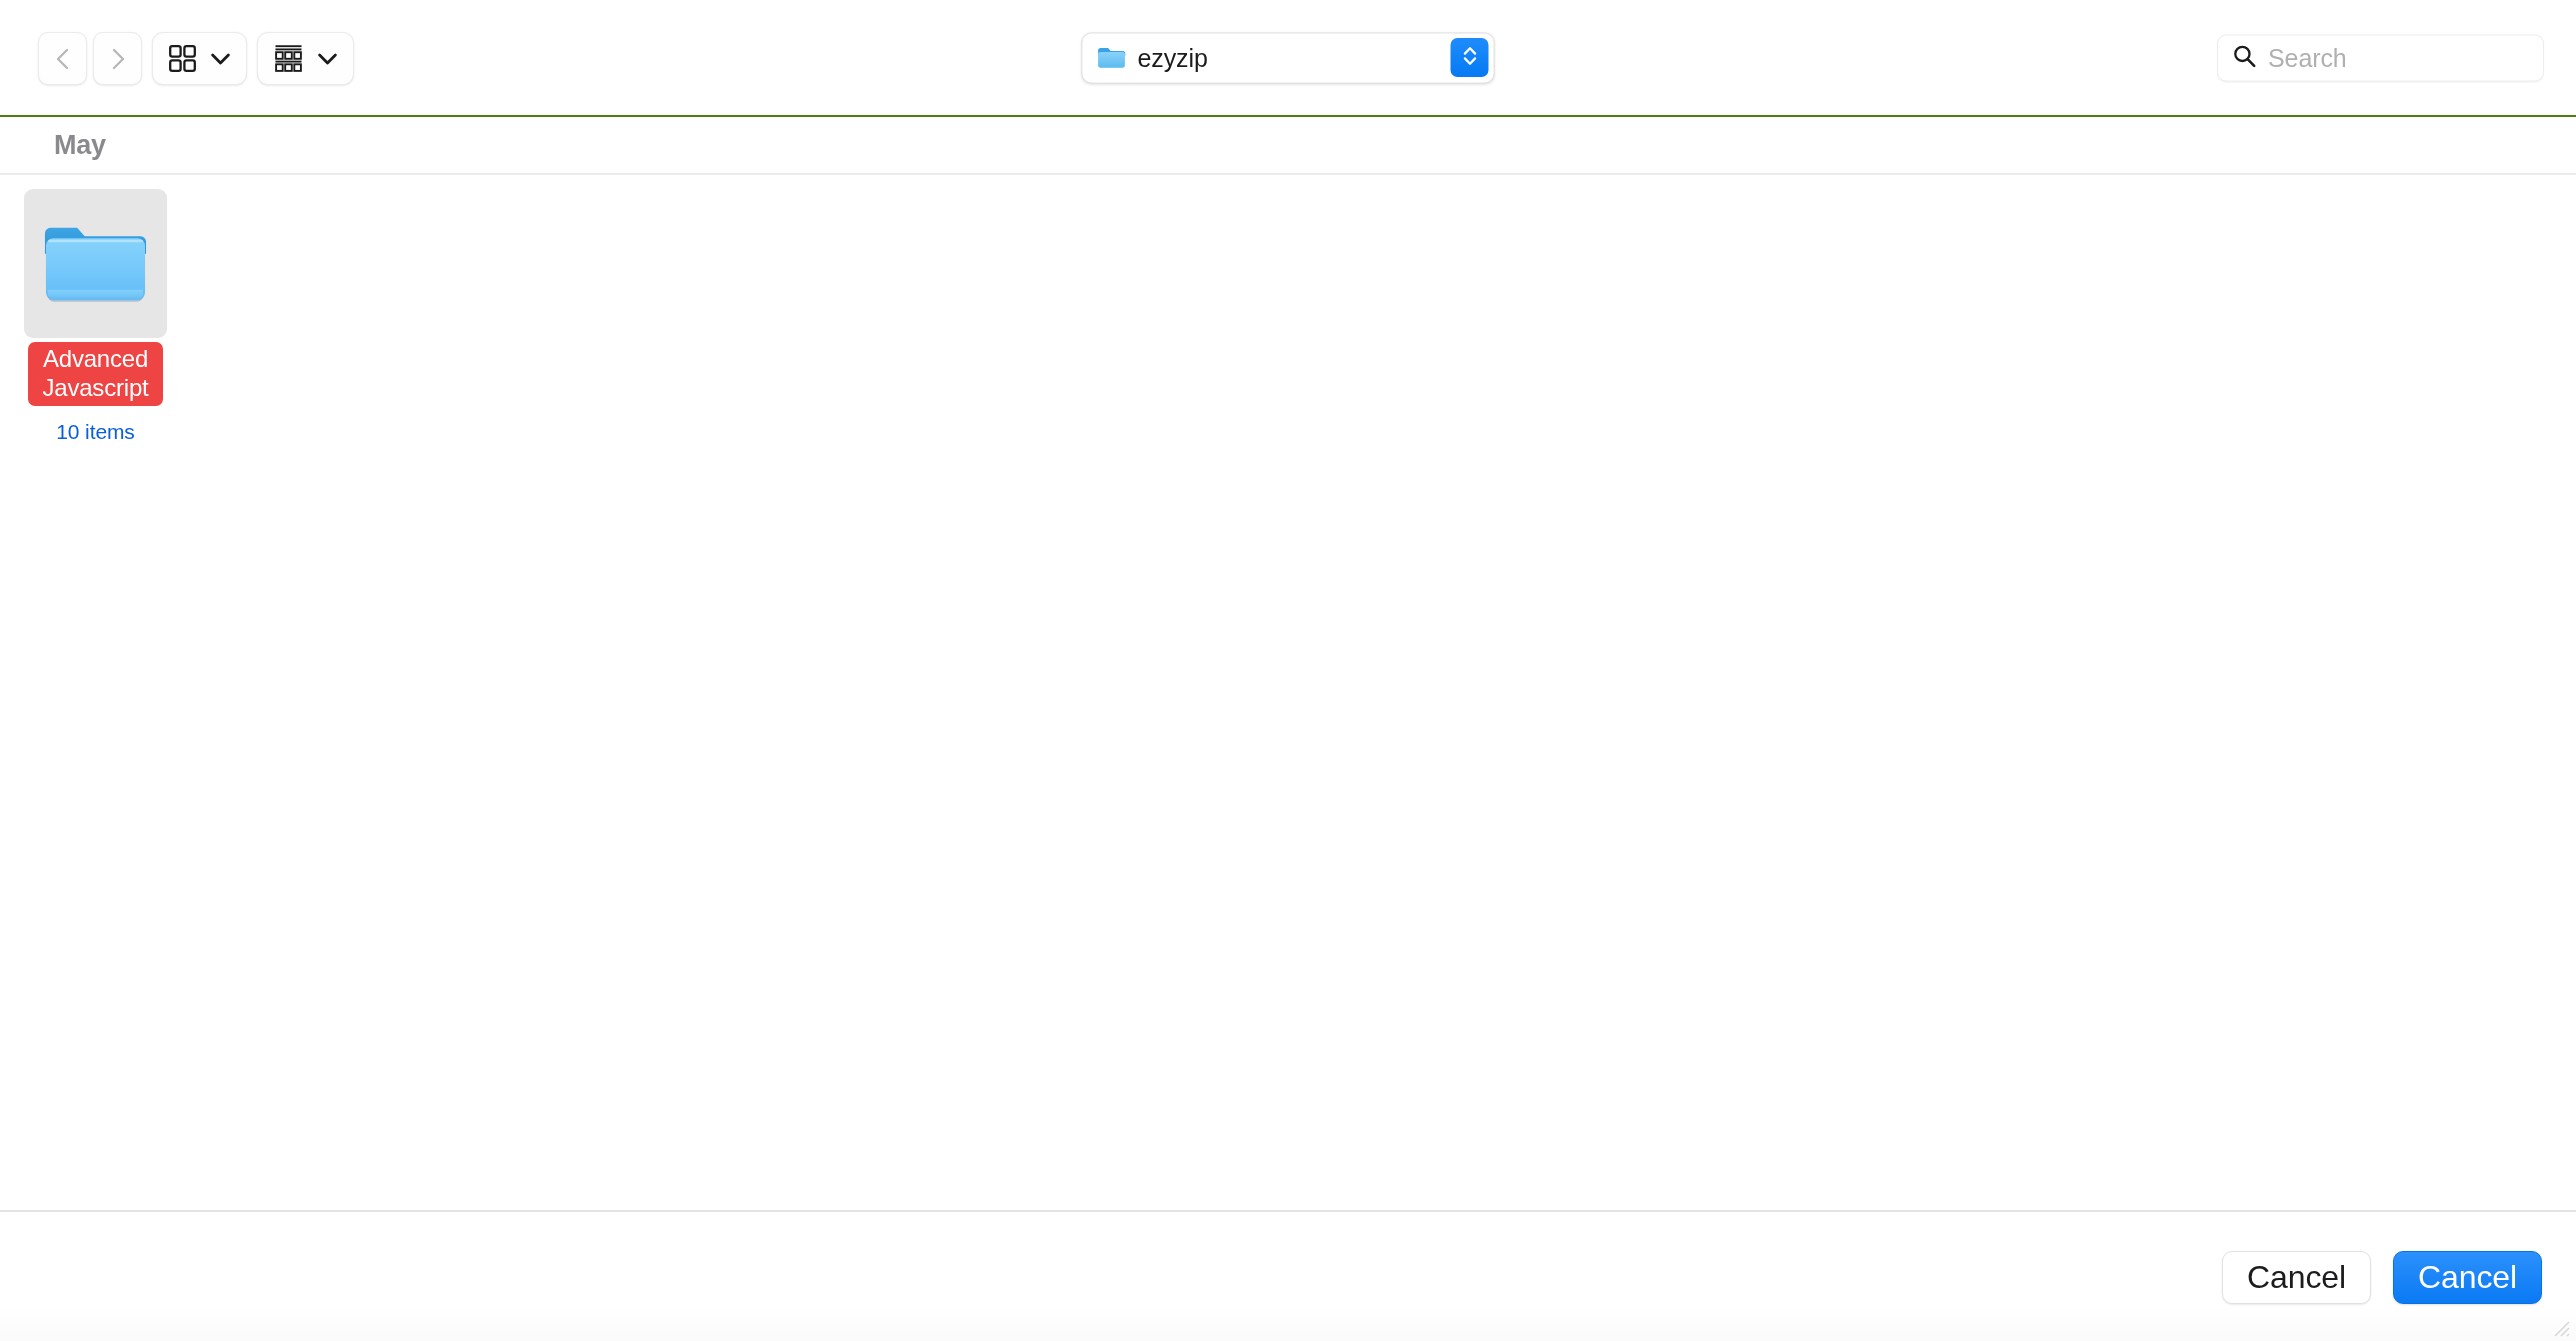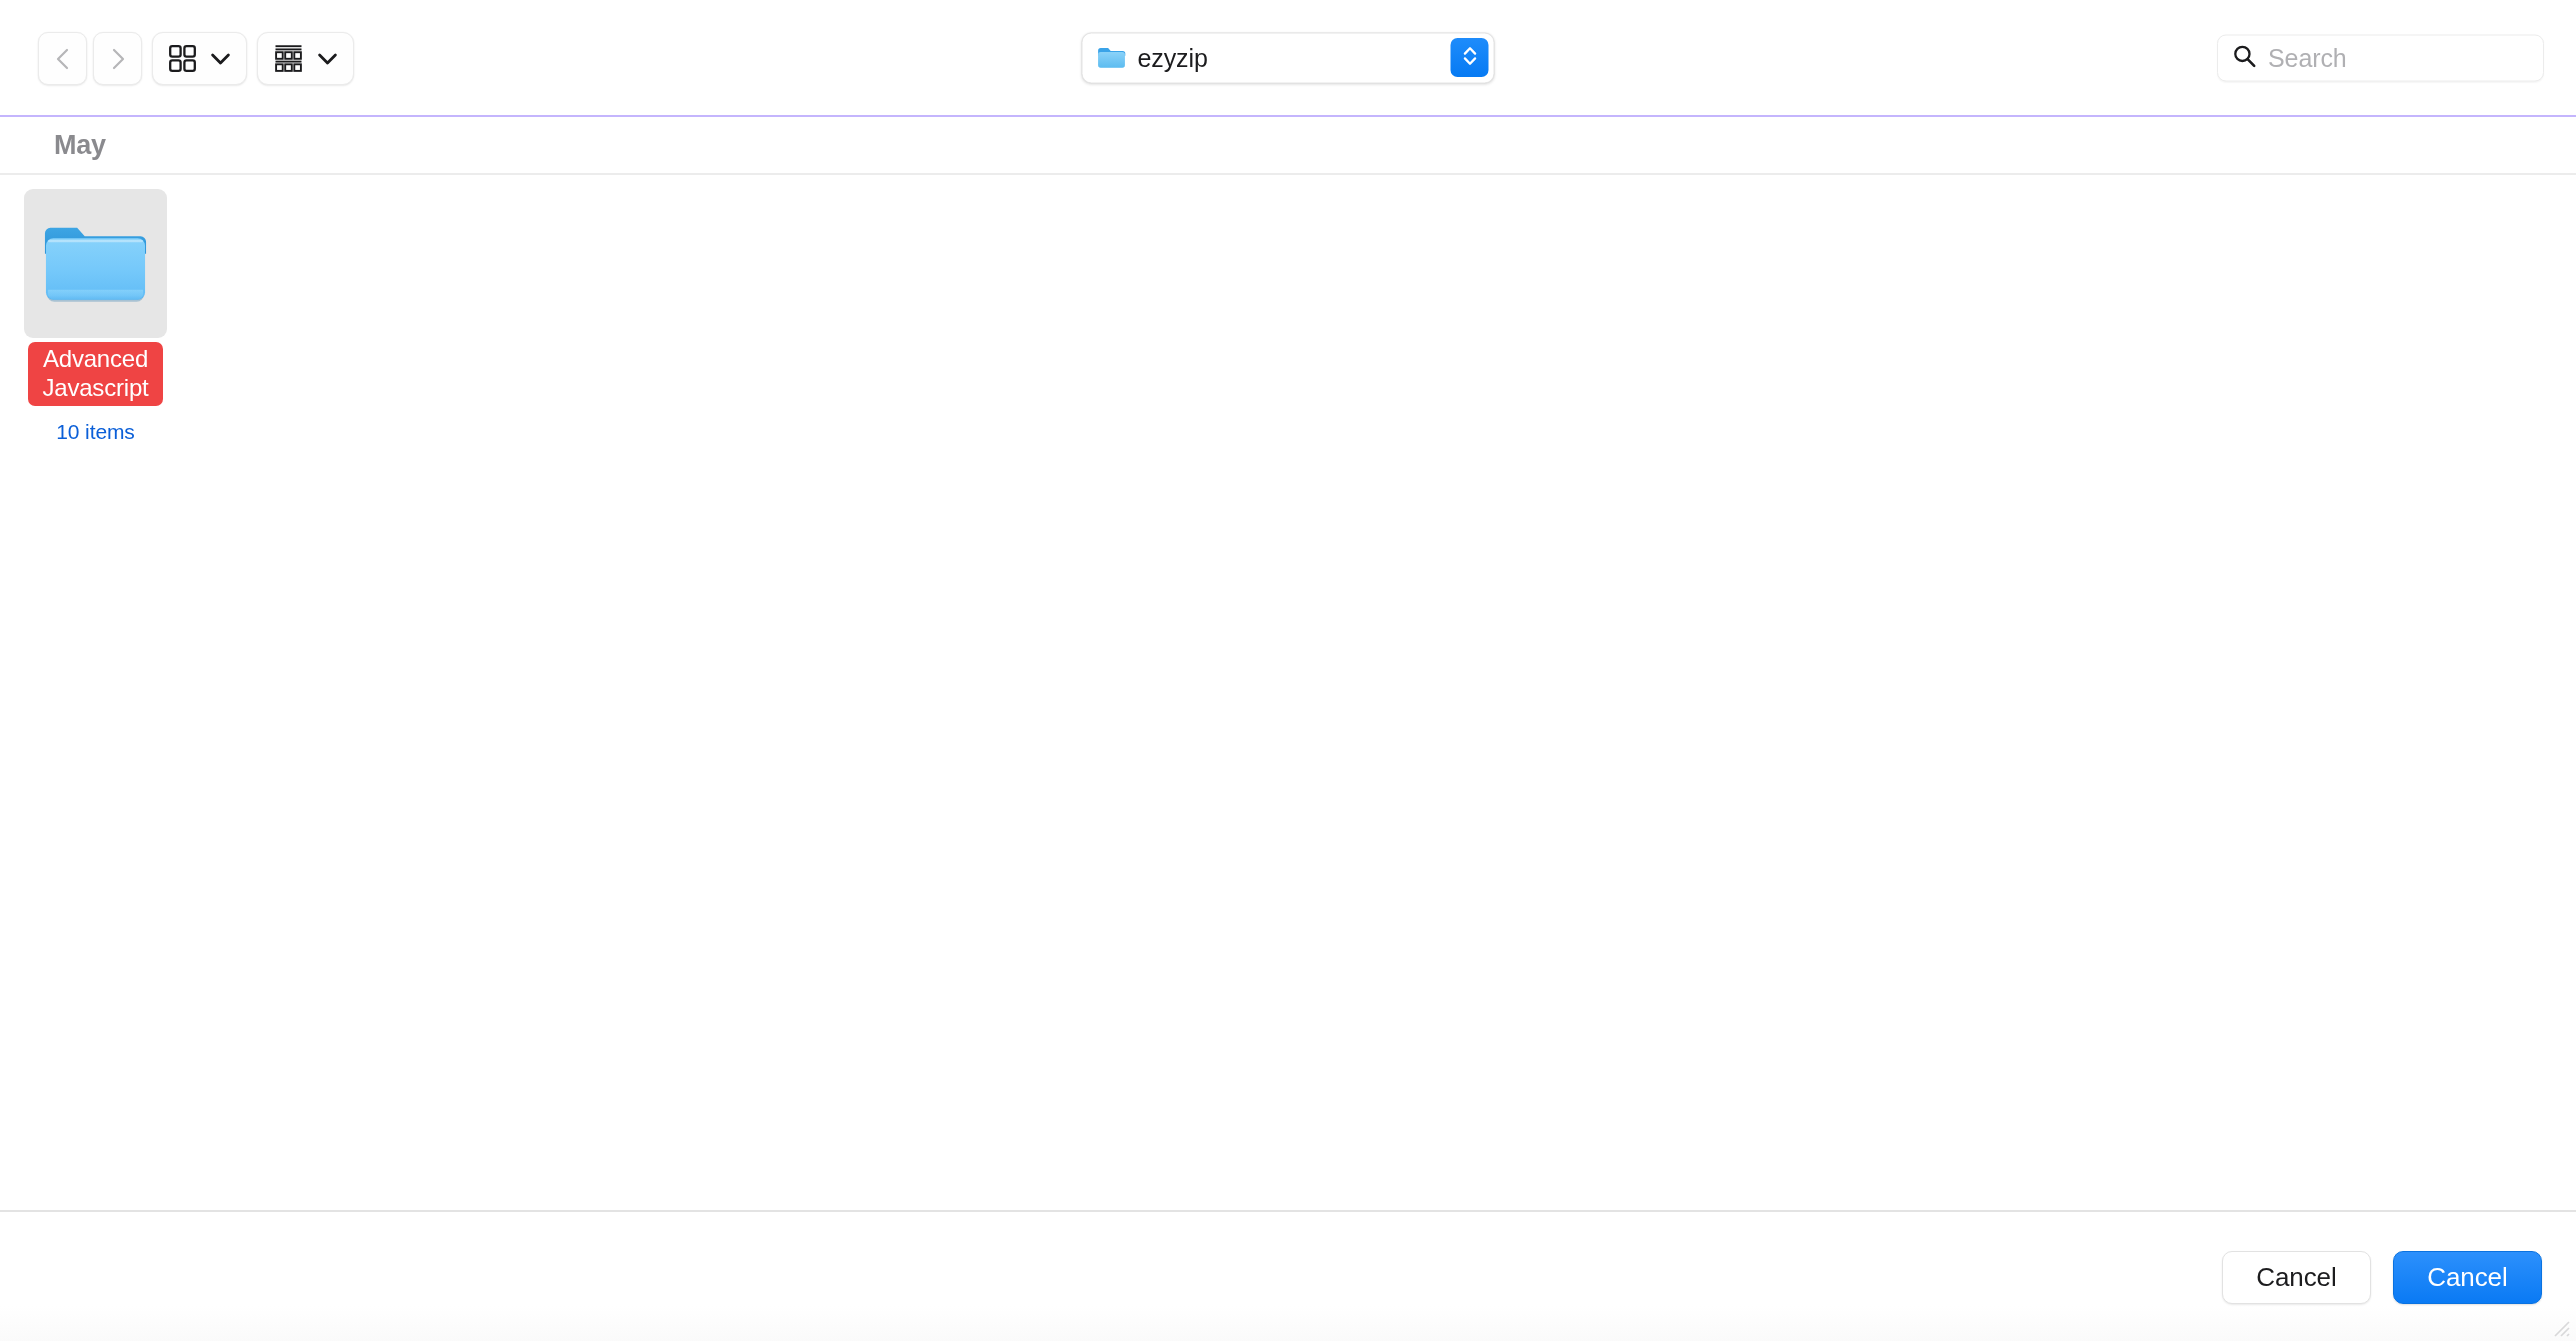--- a/index.html
+++ b/index.html
@@ -20,21 +20,21 @@
     display: flex;
     flex-direction: column;
   }
 
   
   .toolbar {
     position: relative;
     height: 117px;
     flex: 0 0 117px;
     background: #ffffff;
-    border-bottom: 2px solid #c4b5fd;
+    border-bottom: 2px solid #4d7c0f;
   }
 
   .tb-left {
     position: absolute;
     left: 38px;
     top: 0;
     height: 117px;
     display: flex;
     align-items: center;
     gap: 10px;
@@ -222,21 +222,21 @@
     padding-right: 34px;
     gap: 22px;
   }
   .btn {
     height: 53px;
     min-width: 149px;
     border-radius: 10px;
     display: flex;
     align-items: center;
     justify-content: center;
-    font-size: 26px;
+    font-size: 32px;
     letter-spacing: -0.1px;
     padding: 0 16px;
   }
   .btn-cancel {
     background: #ffffff;
     color: #1c1c1e;
     border: 1px solid #e2e2e2;
     box-shadow: 0 1px 2px rgba(0,0,0,0.09);
   }
   .btn-upload {

